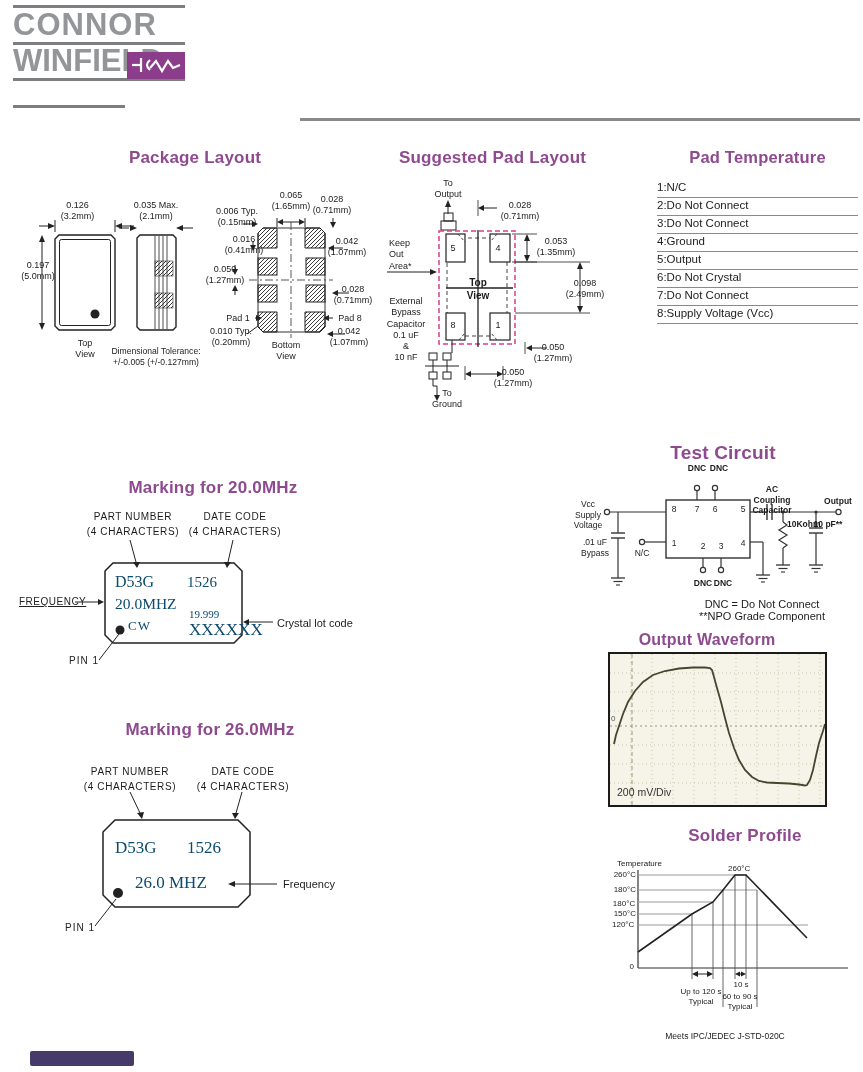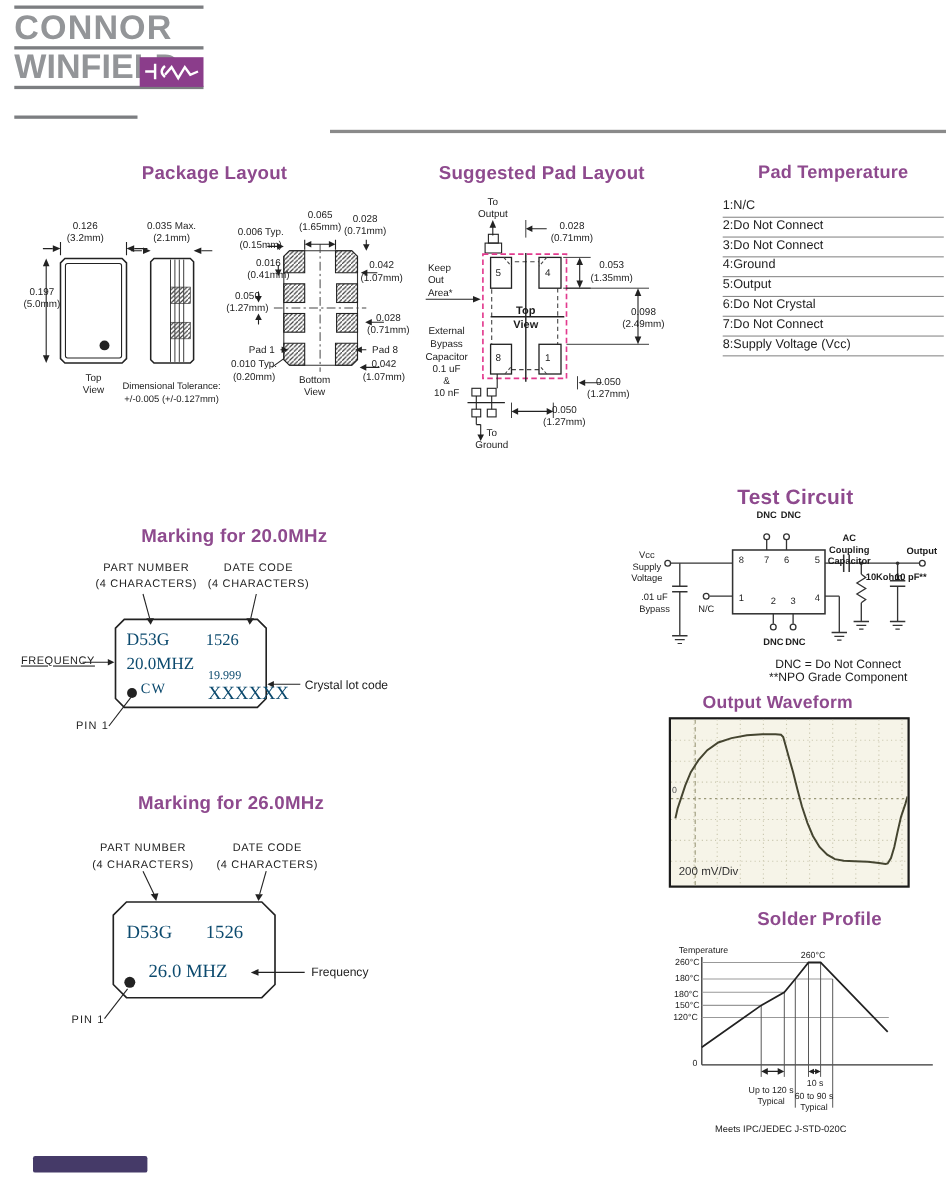--- a/index.html
+++ b/index.html
@@ -460,18 +460,18 @@
     <div class="abs" style="left:22px;top:77px;width:24px;font-size:8px;text-align:center">180°C</div>
     <div class="abs" style="left:22px;top:87px;width:24px;font-size:8px;text-align:right">150°C</div>
     <div class="abs" style="left:22px;top:98px;width:24px;font-size:8px;text-align:left">120°C</div>
     <div class="abs" style="left:34px;top:140px;width:10px;font-size:8px;text-align:right">0</div>
     <div class="abs" style="left:138px;top:42px;font-size:8px">260°C</div>
     <div class="abs dim pre" style="left:87px;top:165px;width:48px;font-size:8px">Up to 120 s
 Typical</div>
     <div class="abs dim" style="left:140px;top:158px;width:22px;font-size:8px">10 s</div>
     <div class="abs dim pre" style="left:127px;top:170px;width:46px;font-size:8px">60 to 90 s
 Typical</div>
-    <div class="abs" style="left:60px;top:199px;width:150px;font-size:8.5px;text-align:left">Meets IPC/JEDEC J-STD-020C</div>
+    <div class="abs" style="left:60px;top:209px;width:150px;font-size:8.5px;text-align:center">Meets IPC/JEDEC J-STD-020C</div>
   </div>
 
   <div class="abs" style="left:30px;top:1051px;width:104px;height:15px;background:#453a68;border-radius:2px"></div>
 
 </div>
 
 </body></html>

